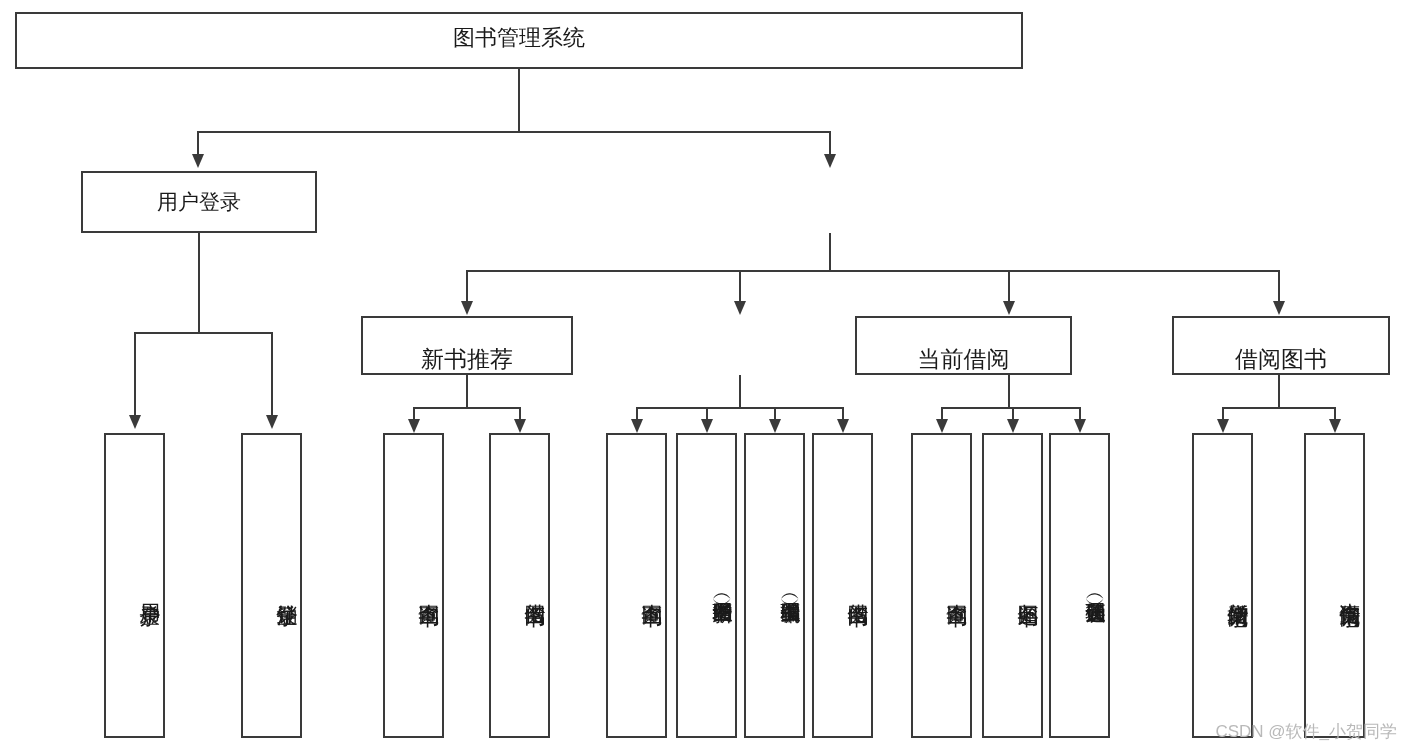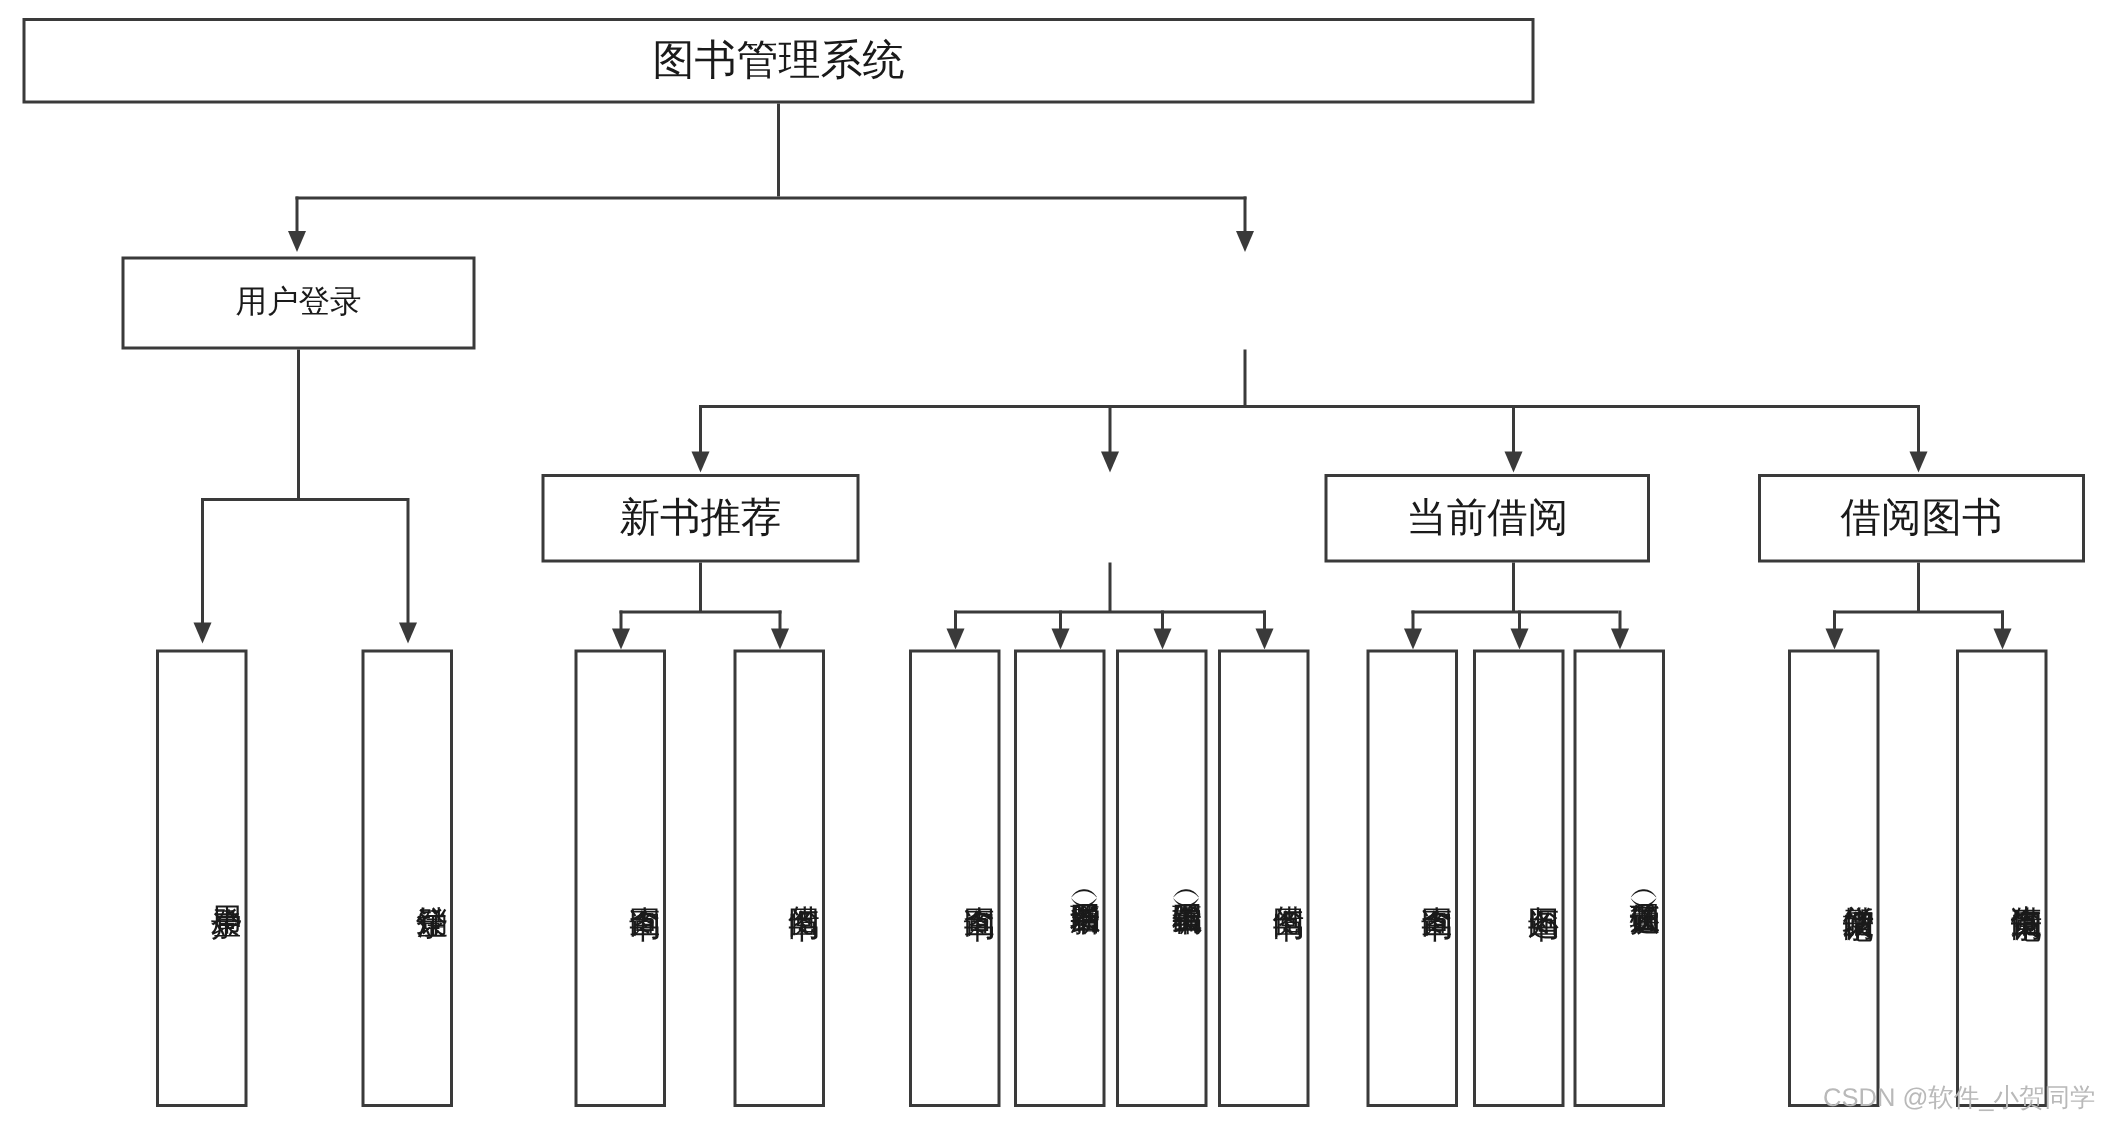--- a/index.html
+++ b/index.html
@@ -24,27 +24,29 @@
     border: 2px solid #3a3a3a;
     background: #ffffff;
     color: #1a1a1a;
     display: flex;
     align-items: center;
     justify-content: center;
     text-align: center;
     line-height: 1.22;
   }
   .node.root {
-    font-size: 28px;
+    font-size: 22px;
+    font-family: Liberation Mono, monospace;
   }
   .node.lvl2 {
     font-size: 21px;
   }
   .node.lvl3 {
-    font-size: 27px;
+    font-size: 23px;
+    align-items: flex-end;
   }
   .node.leaf {
     font-size: 21px;
     writing-mode: vertical-rl;
     text-orientation: upright;
     align-items: flex-start;
     justify-content: center;
     padding-top: 6px;
     letter-spacing: 1px;
   }
@@ -118,21 +120,21 @@
   <div class="vline" style="left:739px; top:270px; height:32px;"></div>
   <div class="arrow" style="left:734px; top:301px;"></div>
   <div class="vline" style="left:1008px; top:270px; height:32px;"></div>
   <div class="arrow" style="left:1003px; top:301px;"></div>
   <div class="vline" style="left:1278px; top:270px; height:32px;"></div>
   <div class="arrow" style="left:1273px; top:301px;"></div>
 
   <div class="node lvl3" style="left:361px; top:316px; width:212px; height:59px;">
     <span class="label">新书推荐</span>
   </div>
-  <div class="node lvl3" style="left:883px; top:316px; width:217px; height:59px;">
+  <div class="node lvl3" style="left:855px; top:316px; width:217px; height:59px;">
     <span class="label">当前借阅</span>
   </div>
   <div class="node lvl3" style="left:1172px; top:316px; width:218px; height:59px;">
     <span class="label">借阅图书</span>
   </div>
 
   <div class="vline" style="left:466px; top:375px; height:33px;"></div>
   <div class="hline" style="left:413px; top:407px; width:108px;"></div>
   <div class="vline" style="left:413px; top:407px; height:13px;"></div>
   <div class="arrow" style="left:408px; top:419px;"></div>

